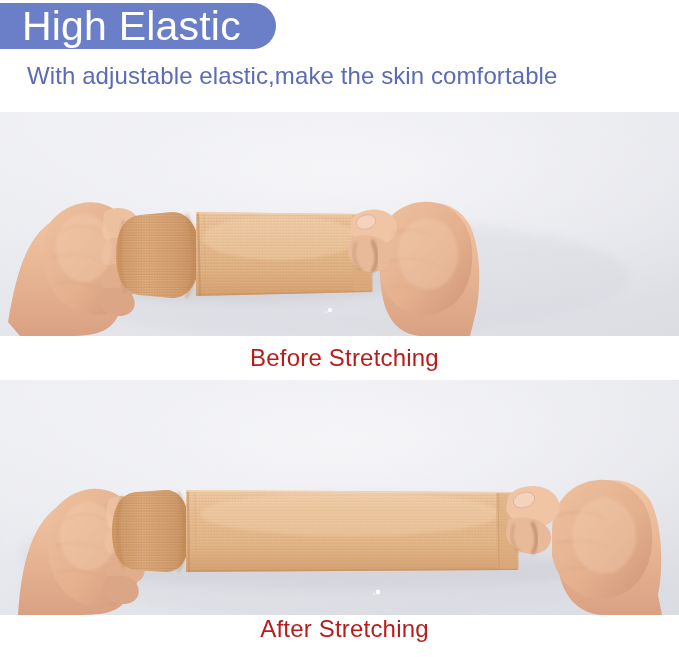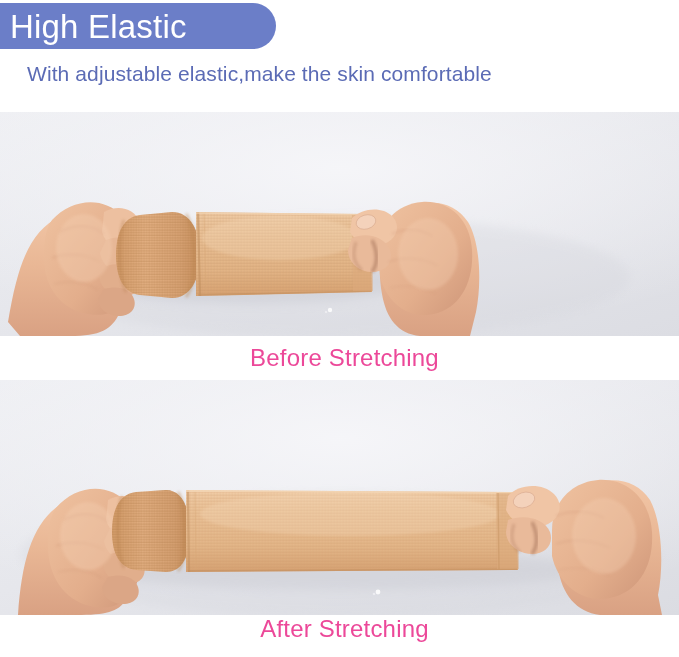--- a/index.html
+++ b/index.html
@@ -29,32 +29,32 @@
     top: 3px;
     height: 46px;
     width: 276px;
     background: #6B7EC8;
     border-radius: 0 26px 26px 0;
     display: flex;
     align-items: center;
   }
   .badge-label {
     color: #ffffff;
-    font-size: 33px;
+    font-size: 41px;
     font-weight: 400;
     letter-spacing: 0.2px;
-    padding-left: 10px;
+    padding-left: 22px;
     line-height: 1;
     white-space: nowrap;
   }
   .subtitle {
     position: absolute;
     left: 27px;
     top: 62px;
-    font-size: 21px;
+    font-size: 24px;
     color: #5B6BB5;
     letter-spacing: 0.1px;
     white-space: nowrap;
   }
 
   
   .panel {
     position: absolute;
     left: 0;
     width: 679px;
@@ -72,21 +72,21 @@
     background: #ffffff;
     display: flex;
     align-items: center;
     justify-content: center;
   }
   #caption-band-before { top: 336px; height: 44px; }
   #caption-band-after  { top: 615px; height: 27px; }
 
   .caption-text {
     font-size: 24px;
-    color: #ec4899;
+    color: #b91c1c;
     letter-spacing: 0.2px;
     white-space: nowrap;
     margin-left: 10px;
   }
 </style>
 </head>
 <body>
 
 <div class="header">
   <div class="badge">

